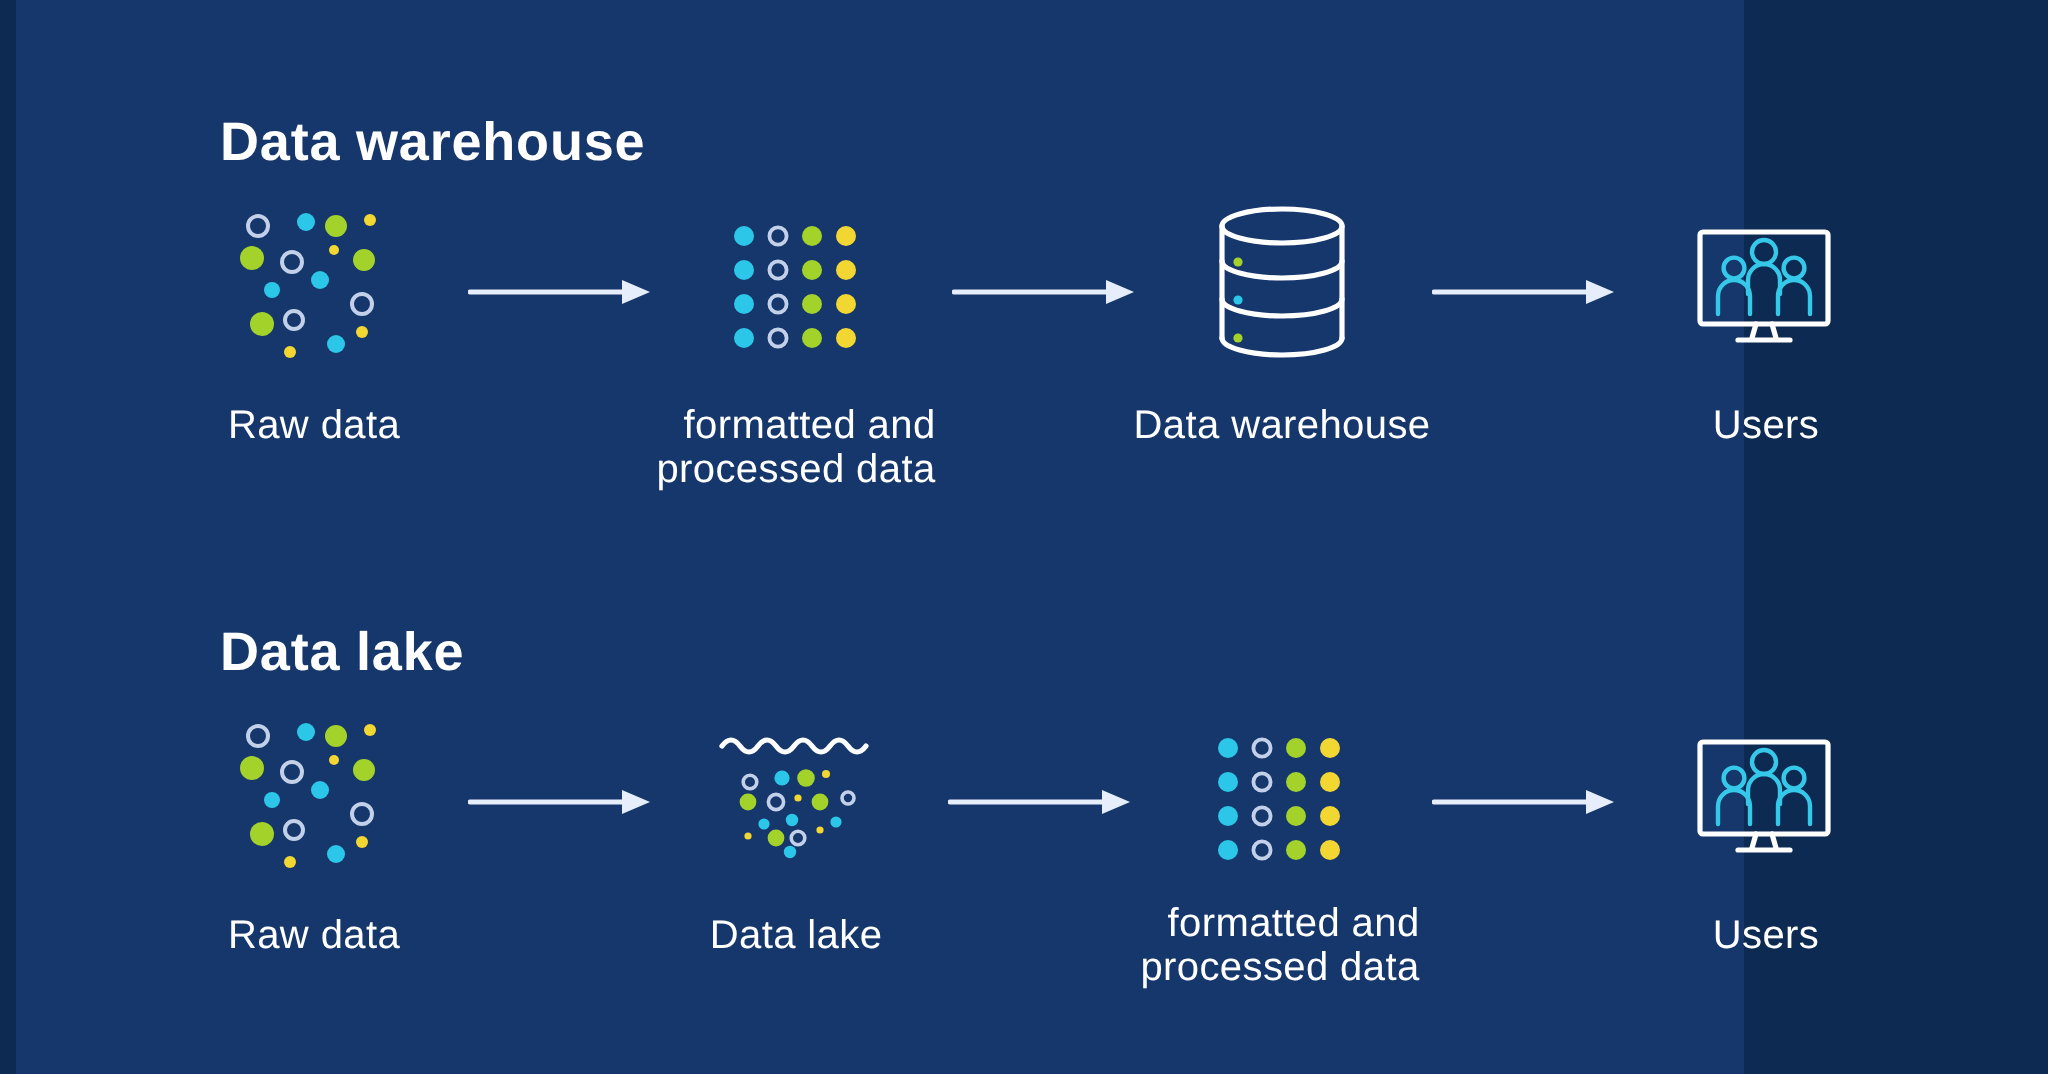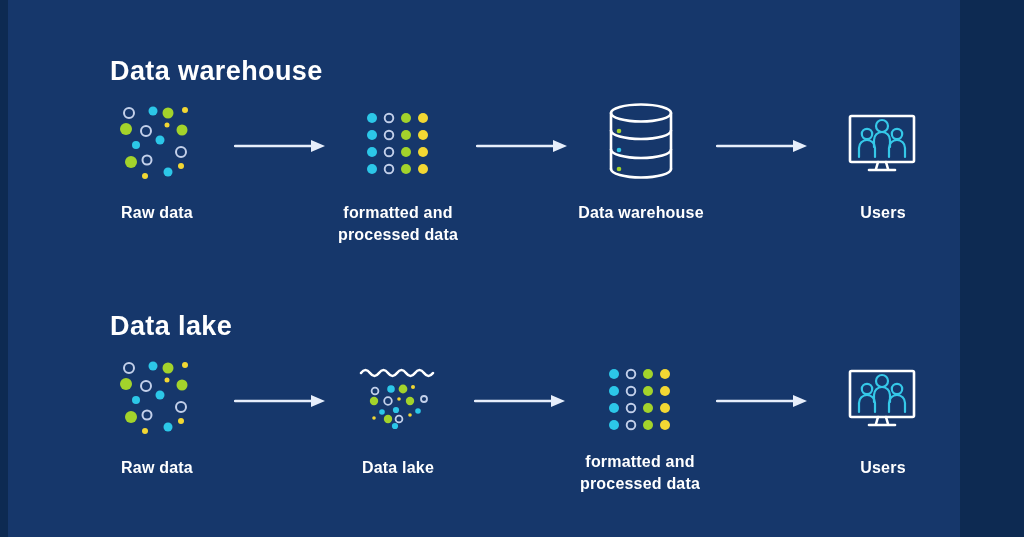--- a/index.html
+++ b/index.html
@@ -2,31 +2,31 @@
 <html style="--edge: #0d2a52; --panel: #16376b; --text: #ffffff; --cyan: #2cc7e8; --green: #a3d32b; --yellow: #f2d733; --outline: #c3d0ea; --arrow: #e7eefb; --stroke: #ffffff; --people: #35c8e8;"><head>
 <meta charset="utf-8">
 <style>
   html,body { margin:0; padding:0; }
   body {
     width:1024px; height:537px; position:relative; overflow:hidden;
     background:var(--edge, #0d2a52);
     font-family:"Liberation Sans", sans-serif;
   }
   .panel {
-    position:absolute; left:8px; top:0; width:952px; height:537px;
+    position:absolute; left:8px; top:0; width:864px; height:537px;
     background:var(--panel, #16376b);
   }
   .title {
     position:absolute; color:var(--text, #ffffff);
     font-size:27px; font-weight:bold; letter-spacing:0.4px; white-space:nowrap;
   }
   .step-label {
     position:absolute; color:var(--text, #ffffff);
-    font-size:16px; font-weight:bold; letter-spacing:0.2px;
-    transform:translateX(-50%); text-align:center; line-height:22px; white-space:nowrap;
+    font-size:20px; font-weight:normal; letter-spacing:0.2px;
+    transform:translateX(-50%); text-align:right; line-height:22px; white-space:nowrap;
   }
   .icon { position:absolute; display:block; }
   svg { display:block; overflow:visible; }
 </style>
 </head>
 <body style="background: rgb(13, 42, 82);">
 
 <svg width="0" height="0" style="position:absolute" aria-hidden="true">
   <defs>
 

